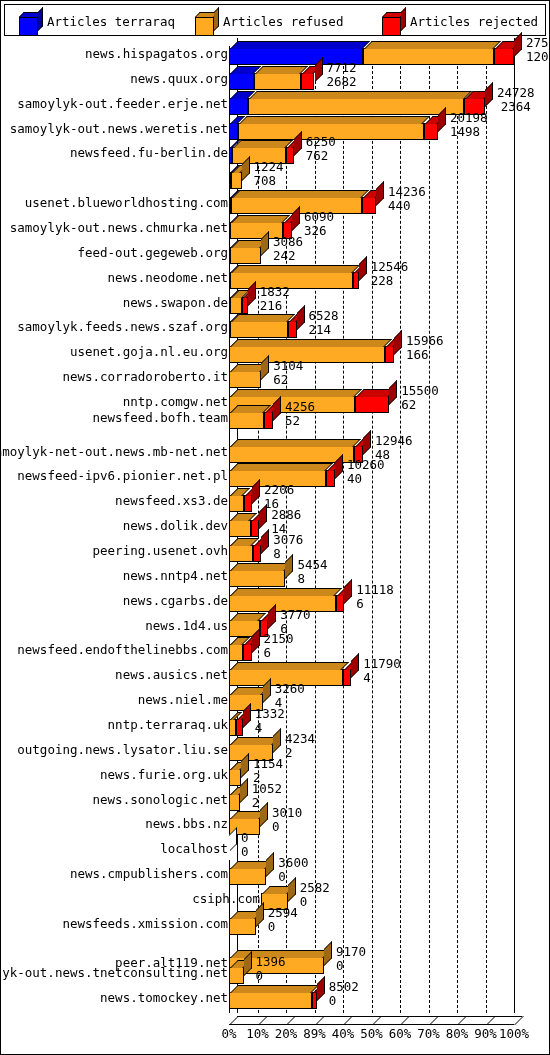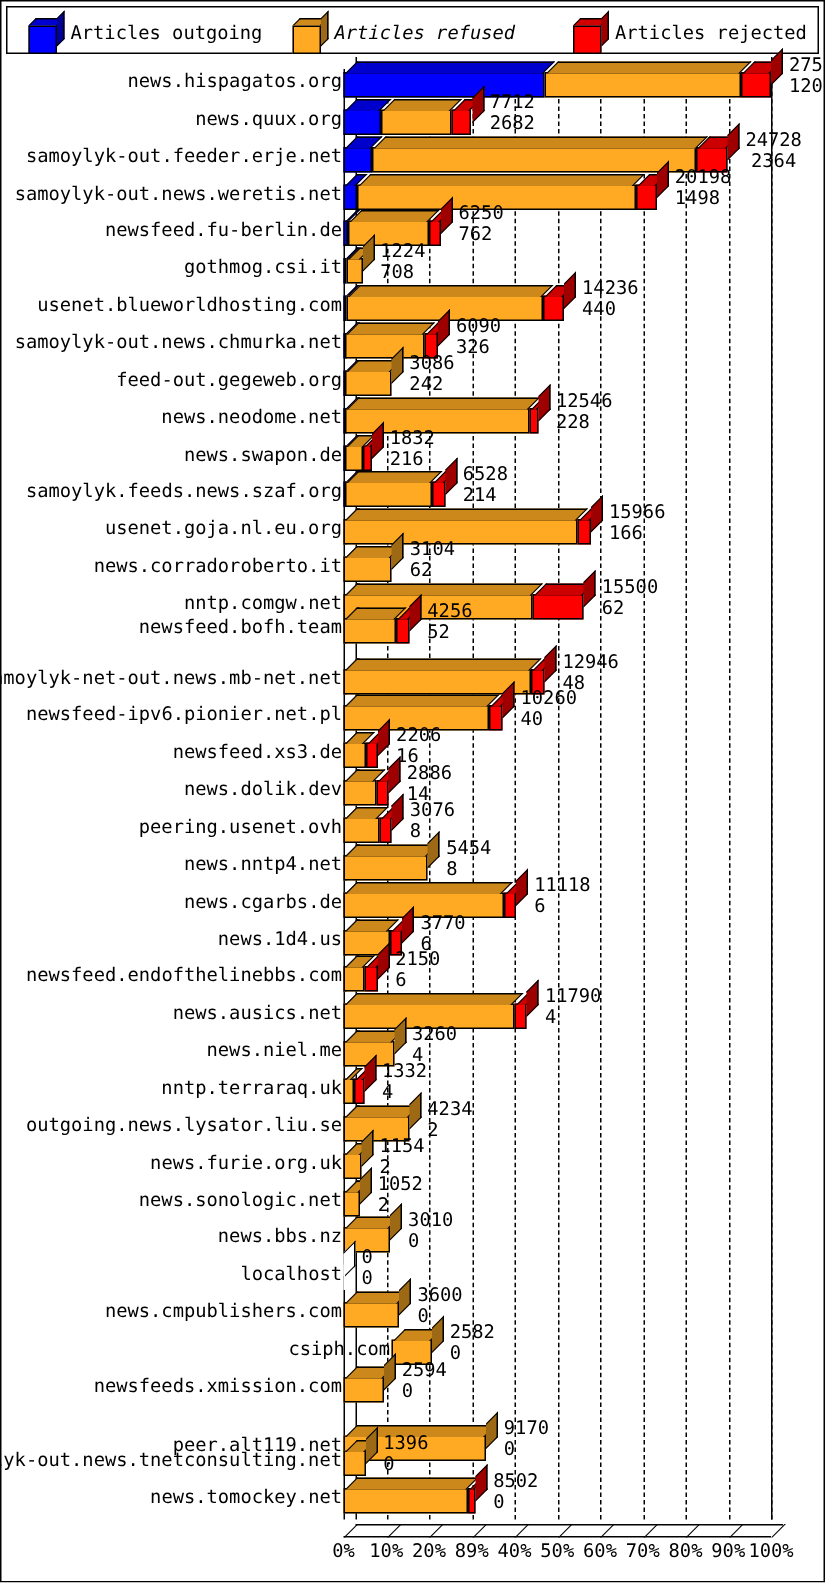--- a/index.html
+++ b/index.html
@@ -70,23 +70,23 @@
 
 <div id="page">
 
   <div id="legend">
       <div class="legend-item" style="left: 12px;">
         <div class="swatch">
           <div class="top" style="background:#0000d1"></div>
           <div class="side" style="background:#00009e"></div>
           <div class="face" style="background:#0000ff"></div>
         </div>
-        <span class="legend-label">Articles outgoing</span>
+        <span class="legend-label">Articles terraraq</span>
       </div>
-      <div class="legend-item" style="left: 188px; font-style: italic;">
+      <div class="legend-item" style="left: 188px;">
         <div class="swatch">
           <div class="top" style="background:#d18b1c"></div>
           <div class="side" style="background:#9e6915"></div>
           <div class="face" style="background:#ffaa22"></div>
         </div>
         <span class="legend-label">Articles refused</span>
       </div>
       <div class="legend-item" style="left: 375px;">
         <div class="swatch">
           <div class="top" style="background:#d10000"></div>
@@ -203,21 +203,20 @@
               <div class="toplid" style="background: rgb(204, 0, 0);"></div>
             </div>
             <div class="cap" style="left: 64.695px; background: rgb(158, 0, 0);"></div>
             <div class="vals" style="left: 76.695px;">
               <div>6250</div>
               <div>762</div>
             </div>
           </div>
         </div>
         <div class="row" style="top: 124.25px;">
-          <div class="row-label">gothmog.csi.it</div>
           <div class="bars">
             <div class="seg" style="left: 0px; width: 2.28px; background: rgb(0, 0, 255);">
               <div class="toplid" style="background: rgb(0, 0, 204);"></div>
             </div>
             <div class="seg" style="left: 2.28px; width: 10.26px; background: rgb(255, 170, 34);">
               <div class="toplid" style="background: rgb(204, 136, 27);"></div>
             </div>
             <div class="cap" style="left: 12.54px; background: rgb(158, 105, 21);"></div>
             <div class="vals" style="left: 24.54px;">
               <div>1224</div>

